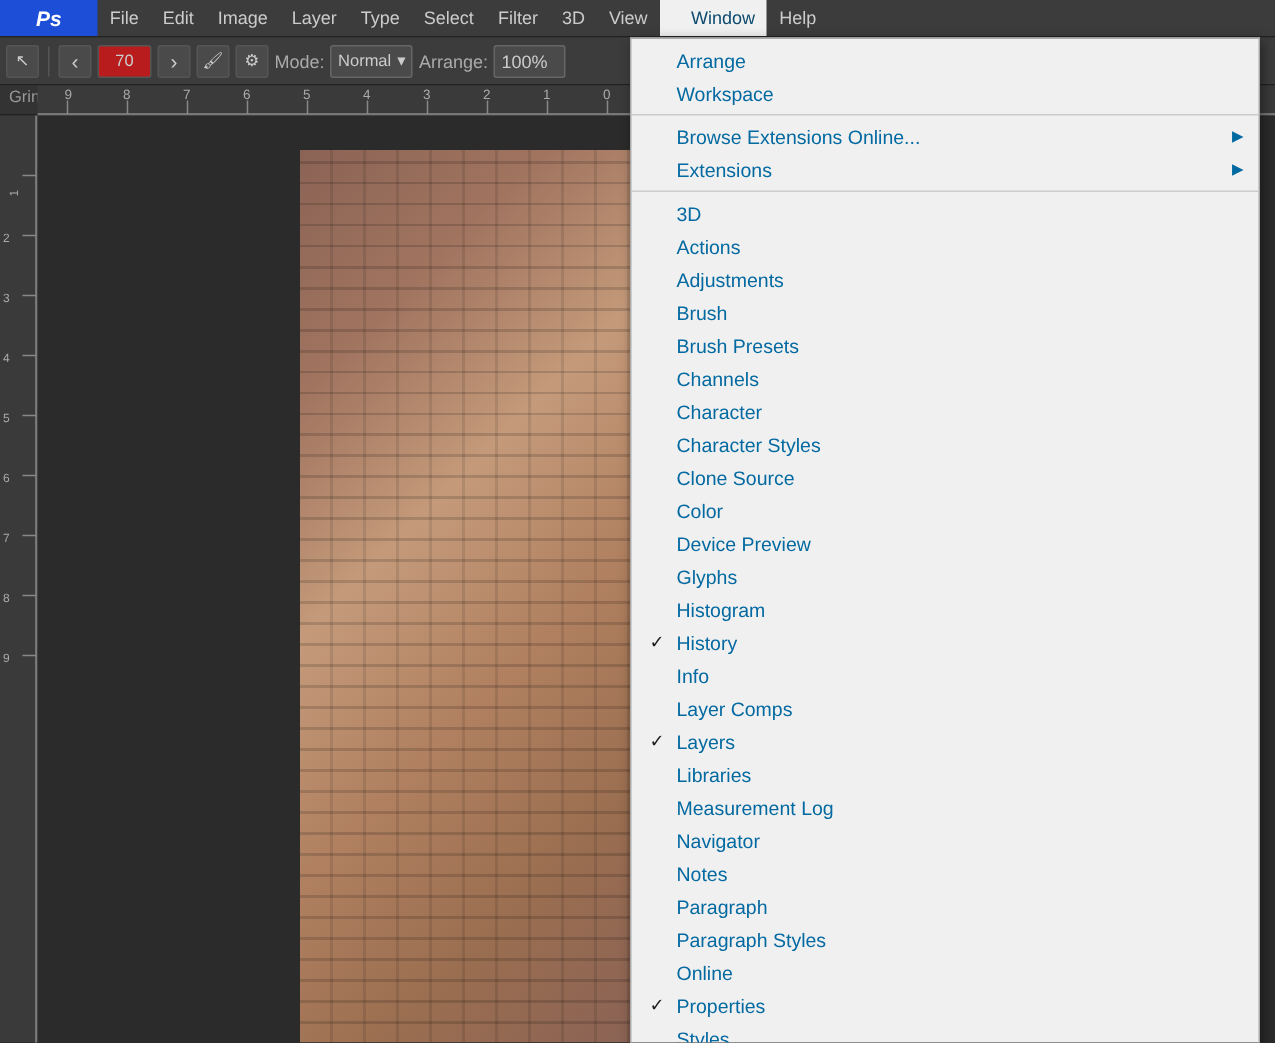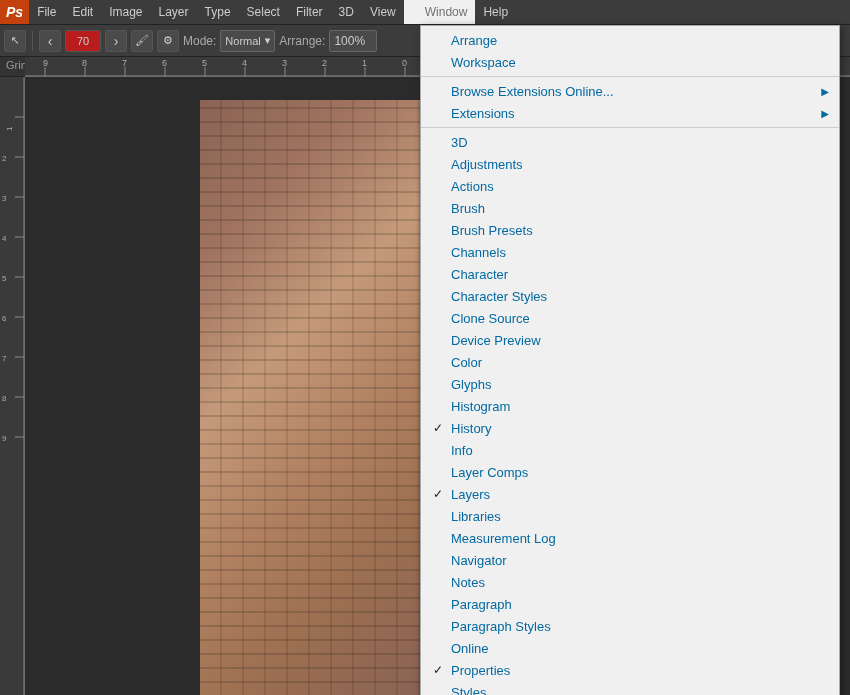--- a/index.html
+++ b/index.html
@@ -15,46 +15,46 @@
 
     
     .menubar {
       display: flex;
       align-items: center;
       background: #3c3c3c;
       height: 25px;
       border-bottom: 1px solid #222;
     }
     .ps-logo {
-      background: #c2410c;
+      background: #1d4ed8;
       color: white;
       font-weight: bold;
       font-size: 14px;
-      padding: 0 6px;
+      padding: 0 24px;
       height: 100%;
       display: flex;
       align-items: center;
       font-style: italic;
     }
     .menu-item {
       color: #ccc;
       padding: 0 8px;
       height: 100%;
       display: flex;
       align-items: center;
       cursor: pointer;
       font-size: 12px;
       text-align: right;
     }
     .menu-item:hover, .menu-item.active {
       background: #555;
     }
     .menu-item.active {
       background: #f0f0f0;
-      color: #737373;
+      color: #0c4a6e;
       padding-left: 21px;
     }
 
     
     .toolbar {
       display: flex;
       align-items: center;
       background: #3c3c3c;
       height: 32px;
       border-bottom: 1px solid #222;
@@ -310,30 +310,30 @@
     <div class="dropdown-item">Workspace</div>
   </div>
 
   <div class="dropdown-section">
     <div class="dropdown-item has-submenu">Browse Extensions Online...</div>
     <div class="dropdown-item has-submenu">Extensions</div>
   </div>
 
   <div class="dropdown-section">
     <div class="dropdown-item">3D</div>
+    <div class="dropdown-item">Actions</div>
     <div class="dropdown-item">Adjustments</div>
-    <div class="dropdown-item">Actions</div>
     <div class="dropdown-item">Brush</div>
     <div class="dropdown-item">Brush Presets</div>
     <div class="dropdown-item">Channels</div>
     <div class="dropdown-item">Character</div>
     <div class="dropdown-item">Character Styles</div>
     <div class="dropdown-item">Clone Source</div>
+    <div class="dropdown-item">Color</div>
     <div class="dropdown-item">Device Preview</div>
-    <div class="dropdown-item">Color</div>
     <div class="dropdown-item">Glyphs</div>
     <div class="dropdown-item">Histogram</div>
     <div class="dropdown-item checked">History</div>
     <div class="dropdown-item">Info</div>
     <div class="dropdown-item">Layer Comps</div>
     <div class="dropdown-item checked">Layers</div>
     <div class="dropdown-item">Libraries</div>
     <div class="dropdown-item">Measurement Log</div>
     <div class="dropdown-item">Navigator</div>
     <div class="dropdown-item">Notes</div>

